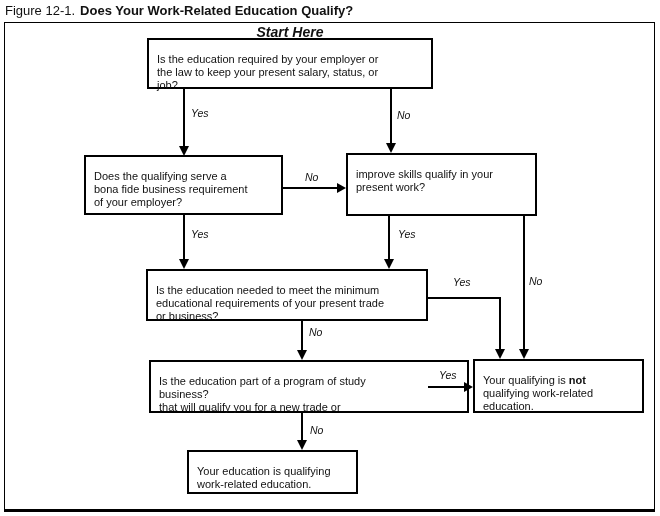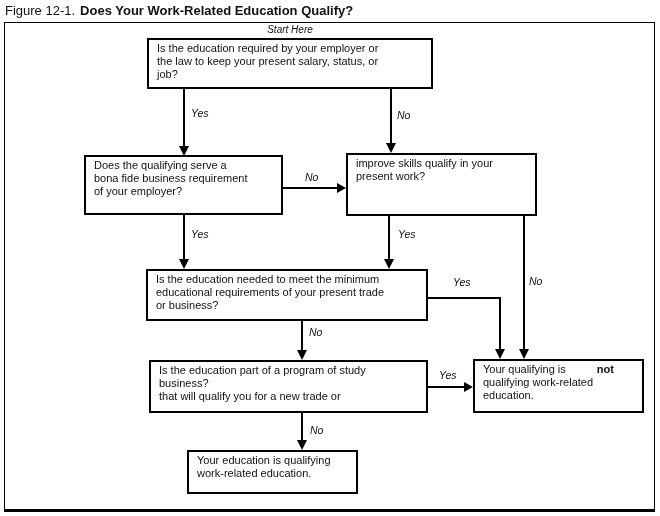--- a/index.html
+++ b/index.html
@@ -32,29 +32,29 @@
     box-sizing: border-box;
     background: #ffffff;
   }
   .start-here {
     position: absolute;
     left: 142px;
     top: 1px;
     width: 286px;
     text-align: center;
     font-style: italic;
-    font-weight: 400;
-    font-size: 10px;
+    font-weight: 700;
+    font-size: 14px;
   }
   .node {
     position: absolute;
     border: 2px solid #000;
     background: #ffffff;
     box-sizing: border-box;
-    padding: 2px 8px;
+    padding: 13px 8px;
     font-size: 11px;
     line-height: 13px;
   }
   .node .ln { white-space: nowrap; }
   .vline { position: absolute; width: 2px; background: #000; }
   .hline { position: absolute; height: 2px; background: #000; }
   .arr-d {
     position: absolute; width: 0; height: 0;
     border-left: 5px solid transparent;
     border-right: 5px solid transparent;
@@ -65,21 +65,21 @@
     border-top: 5px solid transparent;
     border-bottom: 5px solid transparent;
     border-left: 9px solid #000;
   }
   .edge-label {
     position: absolute;
     font-style: italic;
     font-size: 10.5px;
     white-space: nowrap;
   }
-  .bold { font-weight: 700; margin-left: 28px; }
+  .bold { font-weight: 700; }
 </style>
 </head>
 <body>
 
 <div class="page">
 
   <div class="figure-title">
     <span class="prefix">Figure 12-1.</span><span class="main">Does Your Work-Related Education Qualify?</span>
   </div>
 
@@ -136,21 +136,21 @@
 
     <div class="hline" style="left:423px;top:274px;width:73px"></div>
     <div class="vline" style="left:494px;top:274px;height:52px"></div>
     <div class="arr-d" style="left:490px;top:326px"></div>
     <div class="edge-label" style="left:448px;top:253px">Yes</div>
 
     <div class="vline" style="left:296px;top:298px;height:29px"></div>
     <div class="arr-d" style="left:292px;top:327px"></div>
     <div class="edge-label" style="left:304px;top:303px">No</div>
 
-    <div class="node" style="left:144px;top:337px;width:279px;height:53px">
+    <div class="node" style="left:144px;top:337px;width:320px;height:53px">
       <div class="ln">Is the education part of a program of study</div>
       <div class="ln">business?</div>
       <div class="ln">that will qualify you for a new trade or</div>
     </div>
 
     <div class="hline" style="left:423px;top:363px;width:36px"></div>
     <div class="arr-r" style="left:459px;top:359px"></div>
     <div class="edge-label" style="left:434px;top:346px">Yes</div>
 
     <div class="node" style="left:468px;top:336px;width:171px;height:54px">

